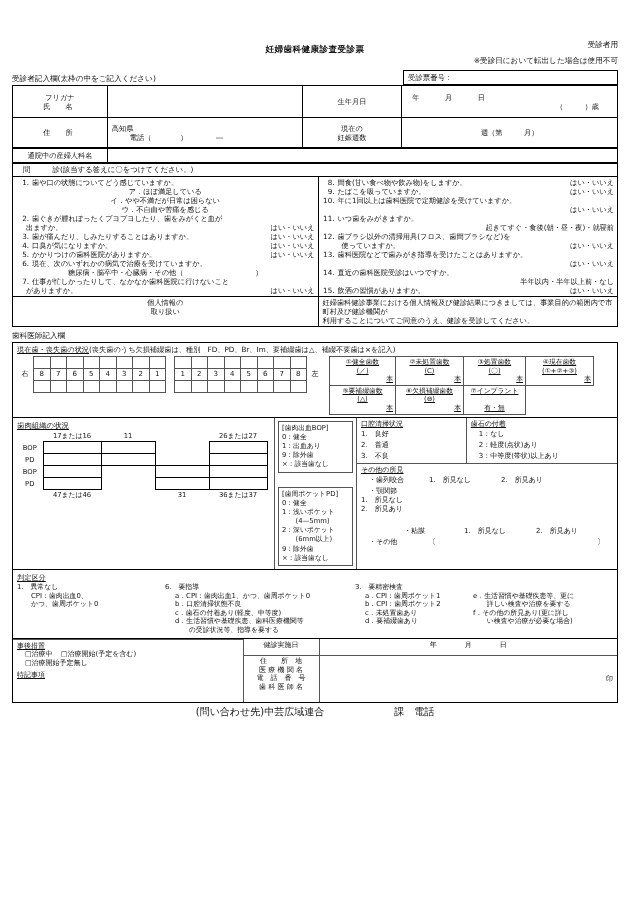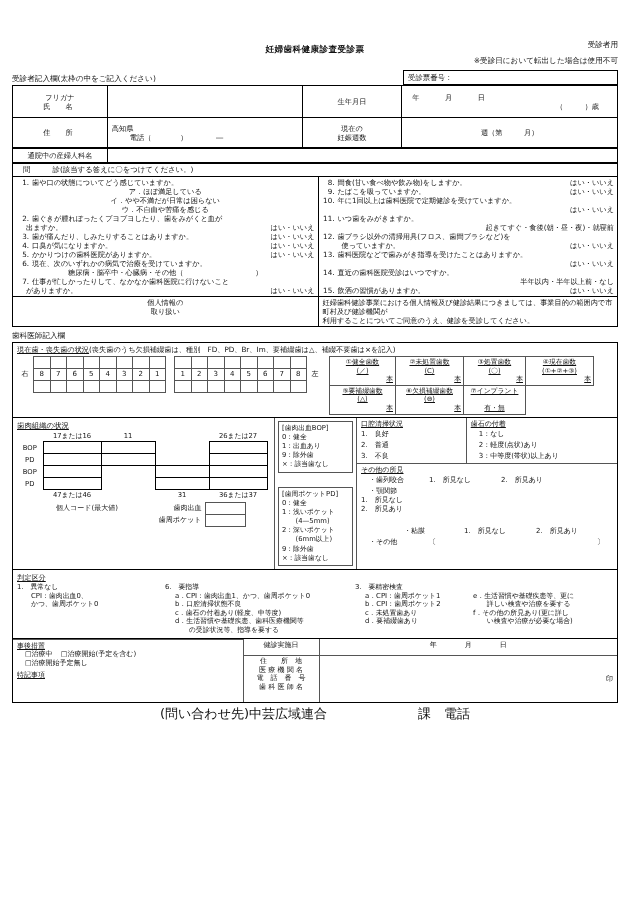--- a/index.html
+++ b/index.html
@@ -82,21 +82,21 @@
   .legend {
     border: 0.9px solid #555; font-size: 6.8px; padding: 2px 3px; line-height: 1.35;
   }
   .oral td { border: 0.8px solid #555; font-size: 7px; padding: 2px 4px; vertical-align: top; }
   .post td { border: 0.8px solid #555; font-size: 7px; padding: 2px 4px; vertical-align: top; }
 
   ul.plain { margin: 0; padding: 0; list-style: none; }
   ul.plain li { margin: 0; padding: 0; }
   .ind { padding-left: 10px; }
   .ind2 { padding-left: 20px; }
-  .contact { text-align: center; font-size: 13px; margin-top: 3px; }
+  .contact { text-align: center; font-size: 10px; margin-top: 3px; }
   .ul { text-decoration: underline; }
 </style>
 </head>
 <body>
 
 <div class="page">
 
   <div class="hdr">
     <div class="form-title">妊婦歯科健康診査受診票</div>
     <div class="for-whom">受診者用</div>
@@ -449,34 +449,20 @@
               </tr>
               <tr>
                 <td class="tooth-pos"></td>
                 <td class="tooth-pos">47または46</td>
                 <td class="tooth-pos"></td>
                 <td class="tooth-pos">31</td>
                 <td class="tooth-pos">36または37</td>
               </tr>
             </tbody>
                 </table>
-            <table style="margin-top:1px;">
-              <tbody>
-                    <tr>
-                <td class="tooth-pos" style="width:140px;text-align:center;font-size:7px;">個人コード(最大値)</td>
-                <td class="tooth-pos" style="width:48px;text-align:right;font-size:7px;padding-right:3px;">歯肉出血</td>
-                <td style="width:40px;height:12px;border:0.8px solid #555;"></td>
-              </tr>
-              <tr>
-                <td class="tooth-pos"></td>
-                <td class="tooth-pos" style="text-align:right;font-size:7px;padding-right:3px;">歯周ポケット</td>
-                <td style="height:12px;border:0.8px solid #555;"></td>
-              </tr>
-            </tbody>
-                </table>
           </div>
 
           <div style="width:82px;padding:3px 3px;border-right:0.8px solid #555;">
             <div class="legend">
               <div>[歯肉出血BOP]</div>
               <div>0：健全</div>
               <div>1：出血あり</div>
               <div>9：除外歯</div>
               <div>×：該当歯なし</div>
             </div>

